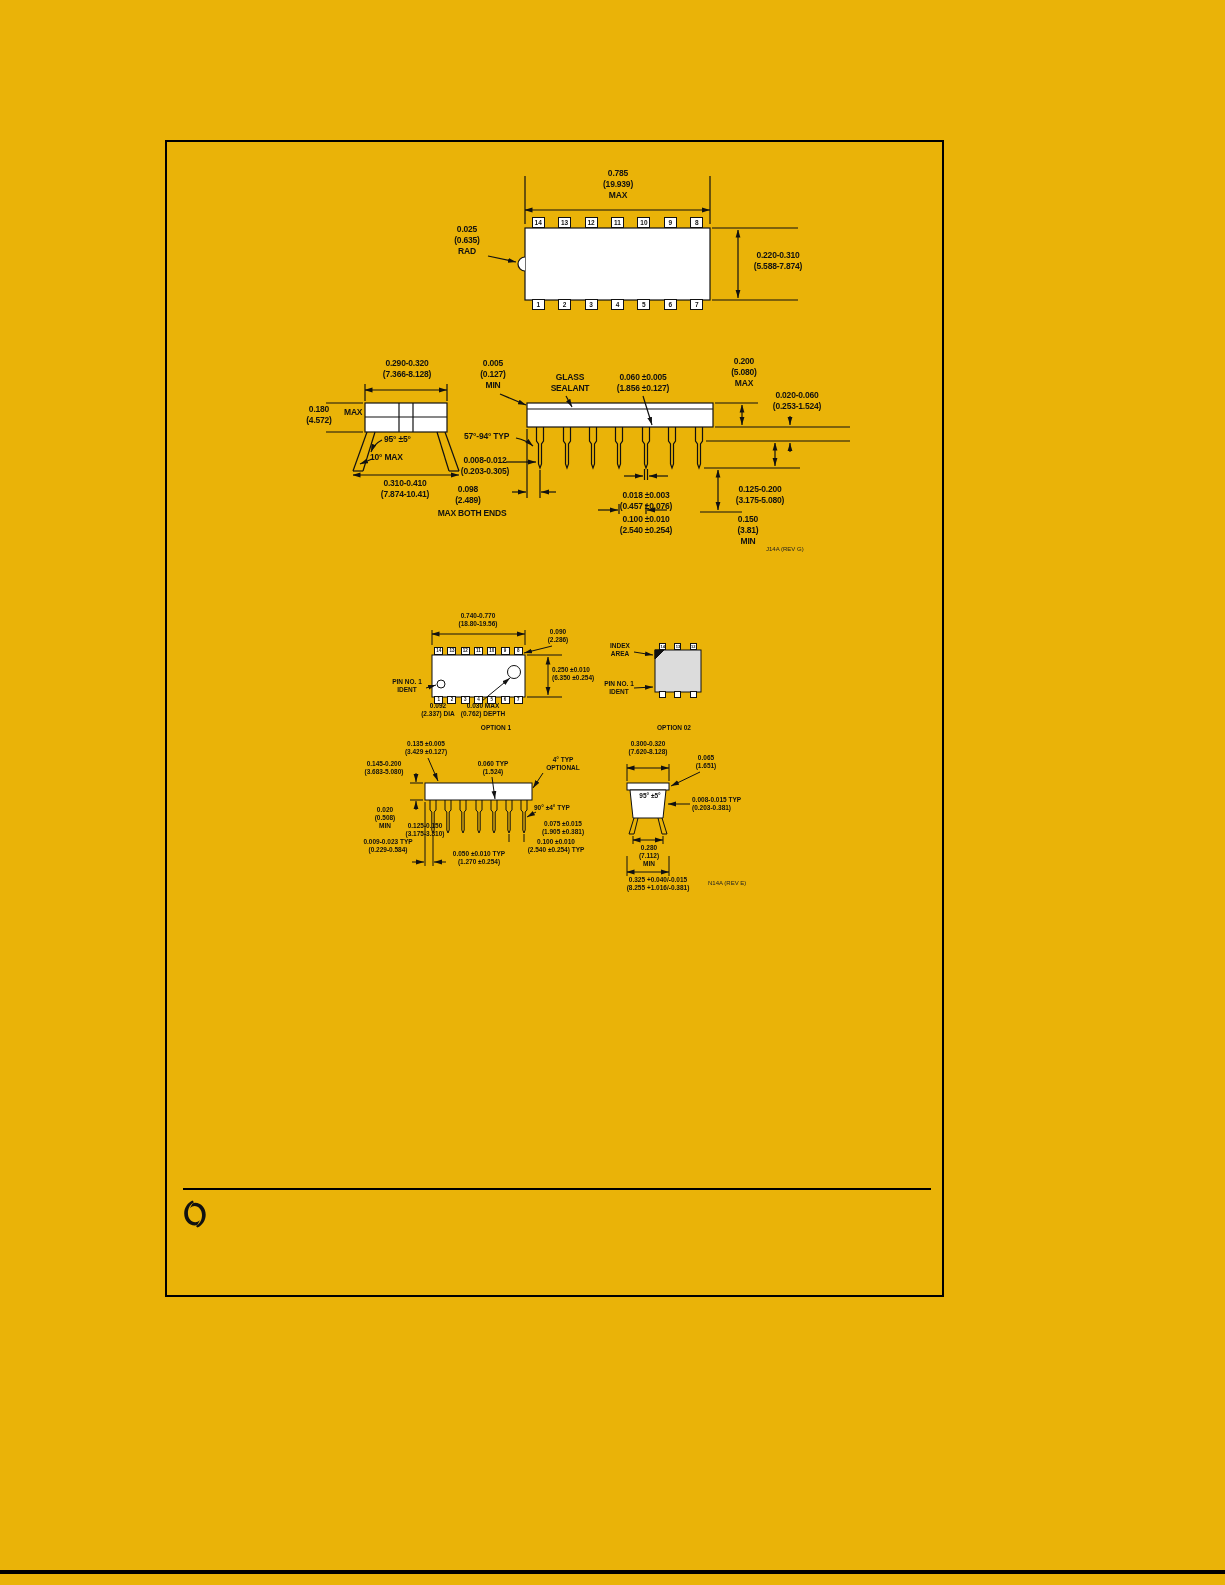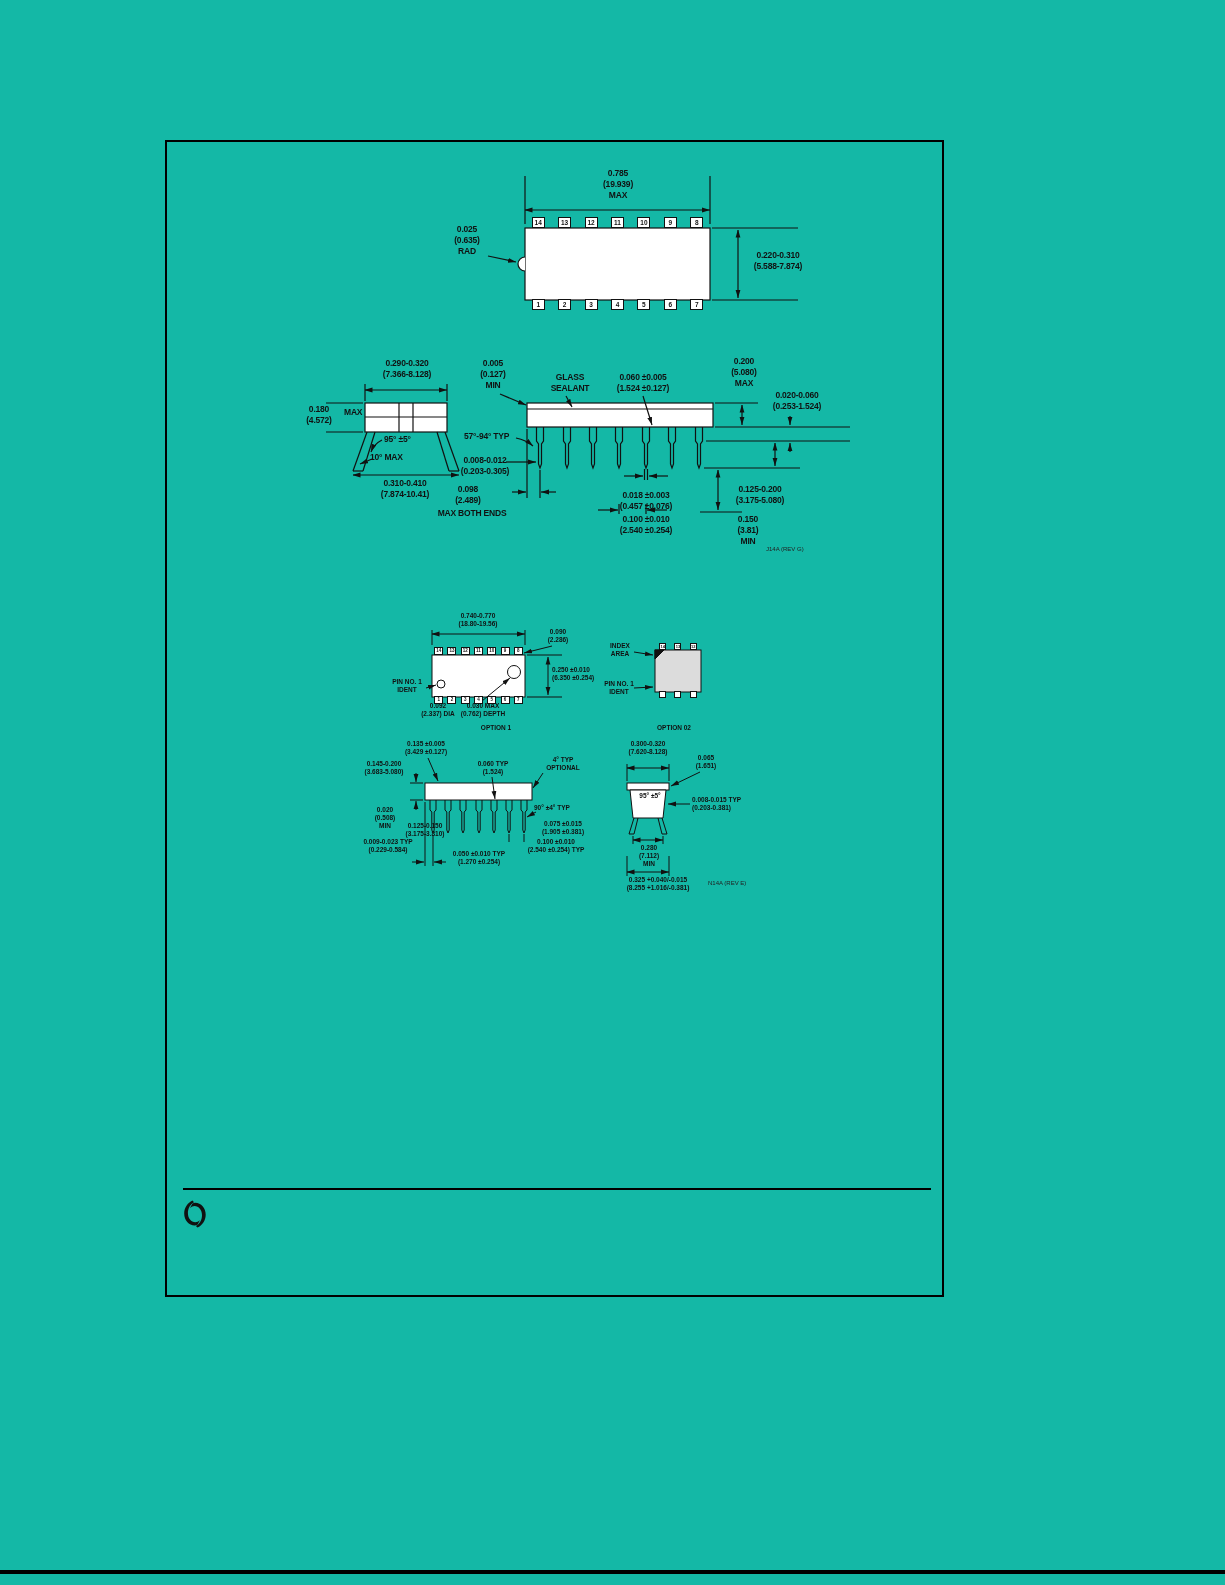--- a/index.html
+++ b/index.html
@@ -1,17 +1,17 @@
 <!DOCTYPE html>
 <html><head>
 <meta charset="utf-8">
 <style>
   *{margin:0;padding:0;box-sizing:border-box}
   html,body{background:#fff}
-  #page{position:relative;width:1225px;height:1585px;background:#14b8a6;font-family:"Liberation Sans",sans-serif;overflow:hidden}
+  #page{position:relative;width:1225px;height:1585px;background:#eab308;font-family:"Liberation Sans",sans-serif;overflow:hidden}
   .frame{position:absolute;left:165px;top:140px;width:779px;height:1157px;border:2px solid #000;background:transparent}
   svg.art{position:absolute;left:0;top:0}
   .L{position:absolute;font:bold 8.5px "Liberation Sans",sans-serif;line-height:11px;color:#111;white-space:pre-line;text-align:center;letter-spacing:-.2px}
   .Ls{font-size:6.5px;line-height:8px;letter-spacing:0}
   .tl{text-align:left}
   .rev{position:absolute;font:6px "Liberation Sans",sans-serif;color:#222;white-space:pre;letter-spacing:0}
   .pinrow{position:absolute;display:flex;justify-content:space-around;align-items:flex-start}
   .pin{width:13px;height:11px;border:1px solid #111;background:#fff;font:bold 6.5px "Liberation Sans",sans-serif;line-height:9px;text-align:center;color:#111}
   .pin2{width:9px;height:8px;border:1px solid #111;background:#fff;font:bold 4.5px "Liberation Sans",sans-serif;line-height:6px;text-align:center;color:#111}
   .pin3{width:7px;height:7px;border:1px solid #111;background:#fff;font:bold 4px "Liberation Sans",sans-serif;line-height:5px;text-align:center;color:#111}
@@ -215,21 +215,21 @@
   <div class="L tl" style="left:370px;top:452px;width:46px">10° MAX</div>
   <div class="L" style="left:352px;top:478px;width:106px">0.310-0.410
 (7.874-10.41)</div>
 
   <div class="L" style="left:472px;top:358px;width:42px">0.005
 (0.127)
 MIN</div>
   <div class="L" style="left:546px;top:372px;width:48px">GLASS
 SEALANT</div>
   <div class="L" style="left:604px;top:372px;width:78px">0.060 ±0.005
-(1.524 ±0.127)</div>
+(1.856 ±0.127)</div>
   <div class="L" style="left:722px;top:356px;width:44px">0.200
 (5.080)
 MAX</div>
   <div class="L" style="left:760px;top:390px;width:74px">0.020-0.060
 (0.253-1.524)</div>
   <div class="L tl" style="left:464px;top:431px;width:54px">57°-94° TYP</div>
   <div class="L" style="left:448px;top:455px;width:74px">0.008-0.012
 (0.203-0.305)</div>
   <div class="L" style="left:440px;top:484px;width:56px">0.098
 (2.489)</div>

